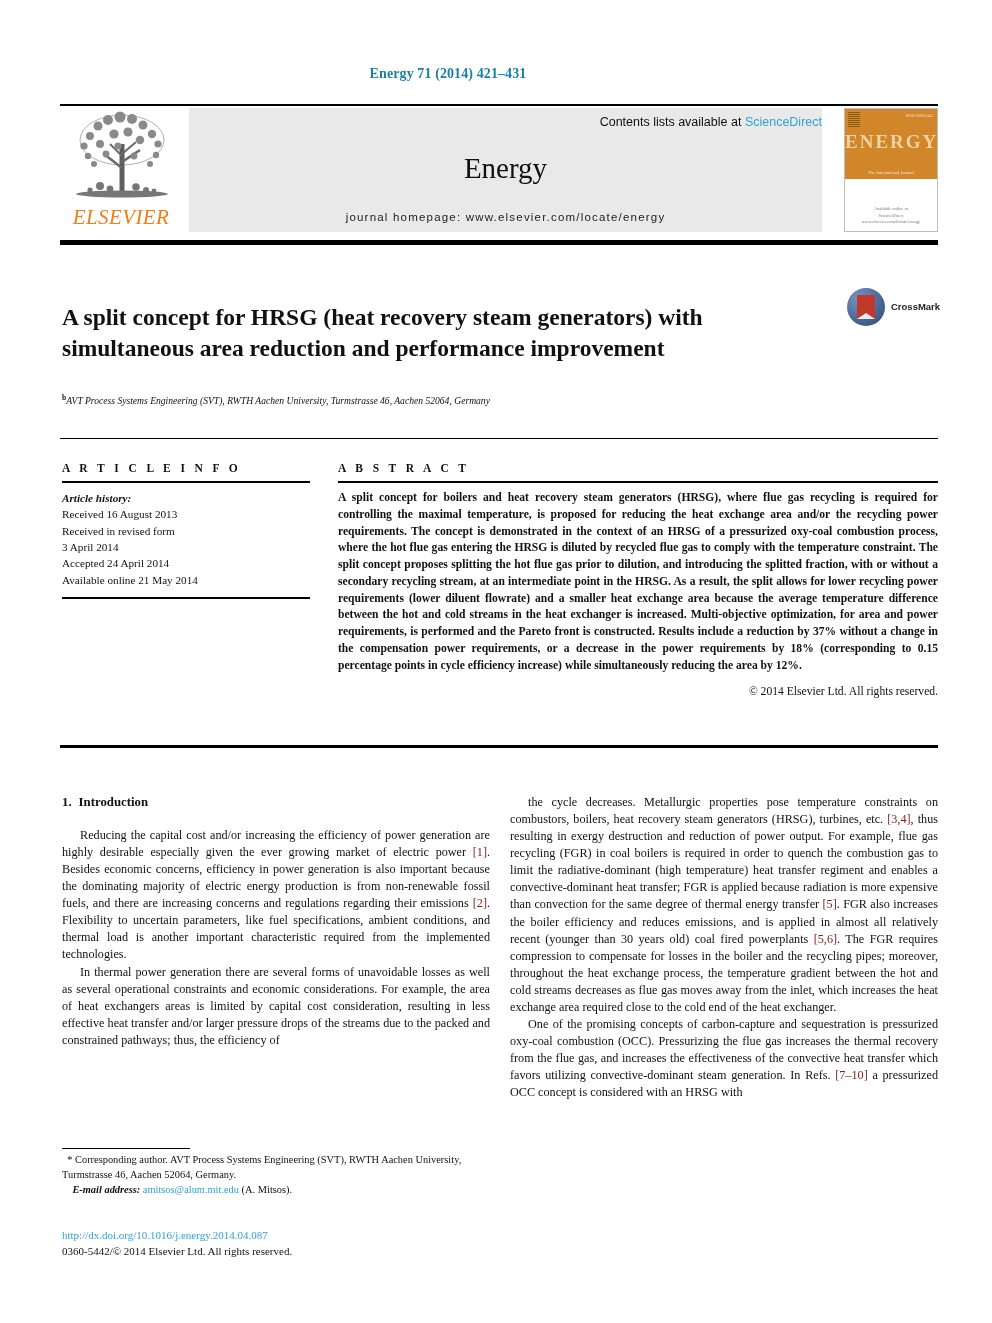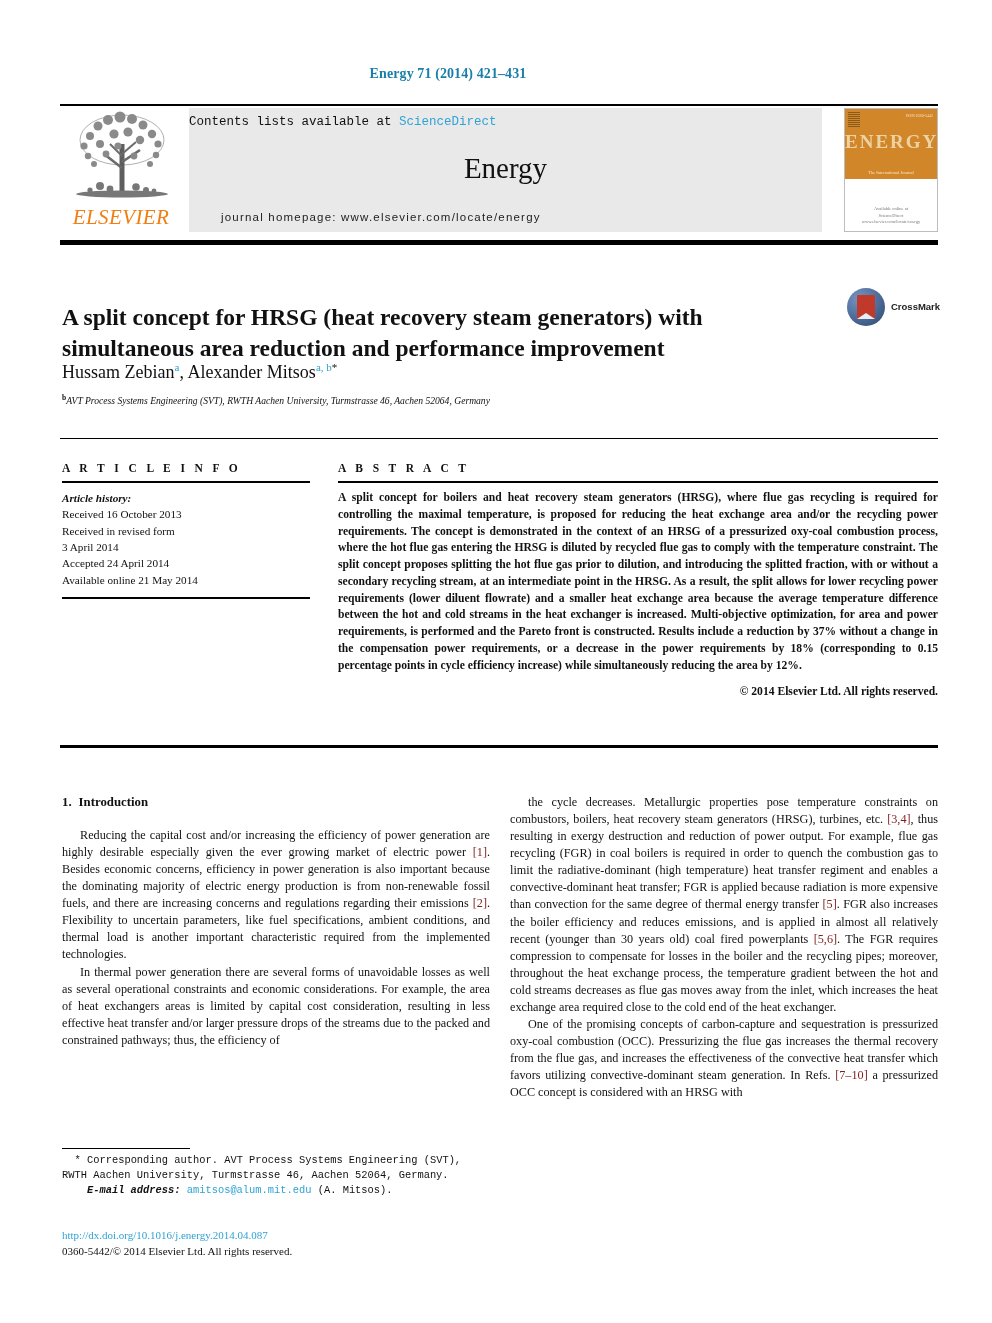--- a/index.html
+++ b/index.html
@@ -79,46 +79,46 @@
     width: 633px;
     height: 124px;
     background: #e9e9e9;
     box-sizing: border-box;
   }
   .contents-line {
     position: absolute;
     top: 7px;
     left: 0;
     width: 633px;
-    text-align: left;
-    font-family: Liberation Mono, monospace;
+    text-align: right;
+    font-family: Liberation Sans, sans-serif;
     font-size: 12.5px;
     color: #111;
   }
   .sd-link { color: #2fa3d4; }
   .journal-title {
     position: absolute;
     top: 44px;
     left: 0;
     width: 633px;
     text-align: center;
     font-family: "Liberation Serif", serif;
     font-size: 29px;
     color: #111;
   }
   .homepage-line {
     position: absolute;
     bottom: 9px;
     left: 0;
     width: 633px;
+    text-align: center;
     font-family: "Liberation Sans", sans-serif;
     font-size: 11.5px;
     letter-spacing: 1.2px;
     color: #222;
-    padding-left: 32px;
   }
 
   .cover-thumb {
     position: absolute;
     top: 108px;
     left: 844px;
     width: 94px;
     height: 124px;
     border: 1px solid #bdbdbd;
     background: #fff;
@@ -336,21 +336,21 @@
     font-size: 11.6px;
     line-height: 1.445;
     text-align: justify;
     color: #111;
     font-weight: bold;
   }
   .copyright {
     margin-top: 11px;
     text-align: right;
     font-size: 11.6px;
-    font-weight: bold;
+    font-weight: normal;
     color: #111;
   }
 
   .rule-abs-bottom {
     position: absolute;
     top: 745px;
     left: 60px;
     width: 878px;
     height: 3px;
     background: #000;
@@ -390,21 +390,21 @@
   }
   .footnote {
     position: absolute;
     top: 1153px;
     left: 62px;
     width: 428px;
     font-size: 10.4px;
     line-height: 1.42;
     color: #111;
   }
-  .footnote p { margin: 0; font-family: Liberation Mono, monospace; }
+  .footnote p { margin: 0; }
   .email-label { font-style: italic; font-weight: bold; }
   .email-link { color: #2fa3d4; }
 
   .doi-block {
     position: absolute;
     top: 1228px;
     left: 62px;
     width: 460px;
     font-size: 11px;
     line-height: 1.45;
@@ -496,36 +496,33 @@
 
   <h1 class="title">A split concept for HRSG (heat recovery steam generators) with simultaneous area reduction and performance improvement</h1>
 
   <div class="crossmark">
     <div class="cm-badge">
       <div class="cm-book"></div>
     </div>
     <div class="cm-text">CrossMark</div>
   </div>
 
-  <div class="authors">
-    <span>Hussam Zebian</span><span class="aff-mark">a</span><span>, </span><span>Alexander Mitsos</span><span class="aff-mark">a, b</span><span class="aff-mark aff-star">*</span>
-  </div>
 
   <div class="affiliations">
     <div><span class="aff-sup">b</span><span>AVT Process Systems Engineering (SVT), RWTH Aachen University, Turmstrasse 46, Aachen 52064, Germany</span></div>
   </div>
 
   <div class="rule-after-authors"></div>
 
   <div class="info-col">
     <div class="col-head">A R T I C L E   I N F O</div>
     <div class="hr-thin"></div>
     <div class="info-block">
       <div class="info-label">Article history:</div>
-      <div>Received 16 October 2013</div>
+      <div>Received 16 August 2013</div>
       <div>Received in revised form</div>
       <div>3 April 2014</div>
       <div>Accepted 24 April 2014</div>
       <div>Available online 21 May 2014</div>
     </div>
     <div class="hr-thin-tight"></div>
   </div>
 
   <div class="abstract-col">
     <div class="col-head">A B S T R A C T</div>

